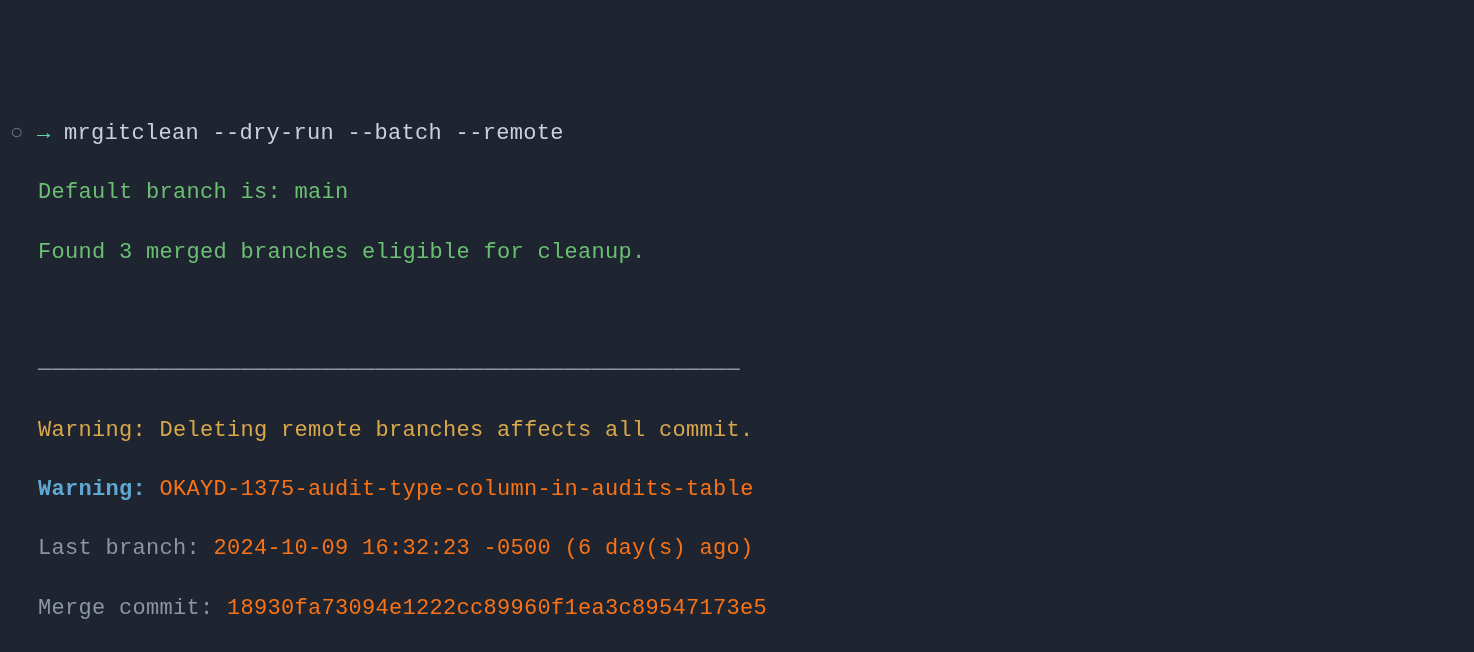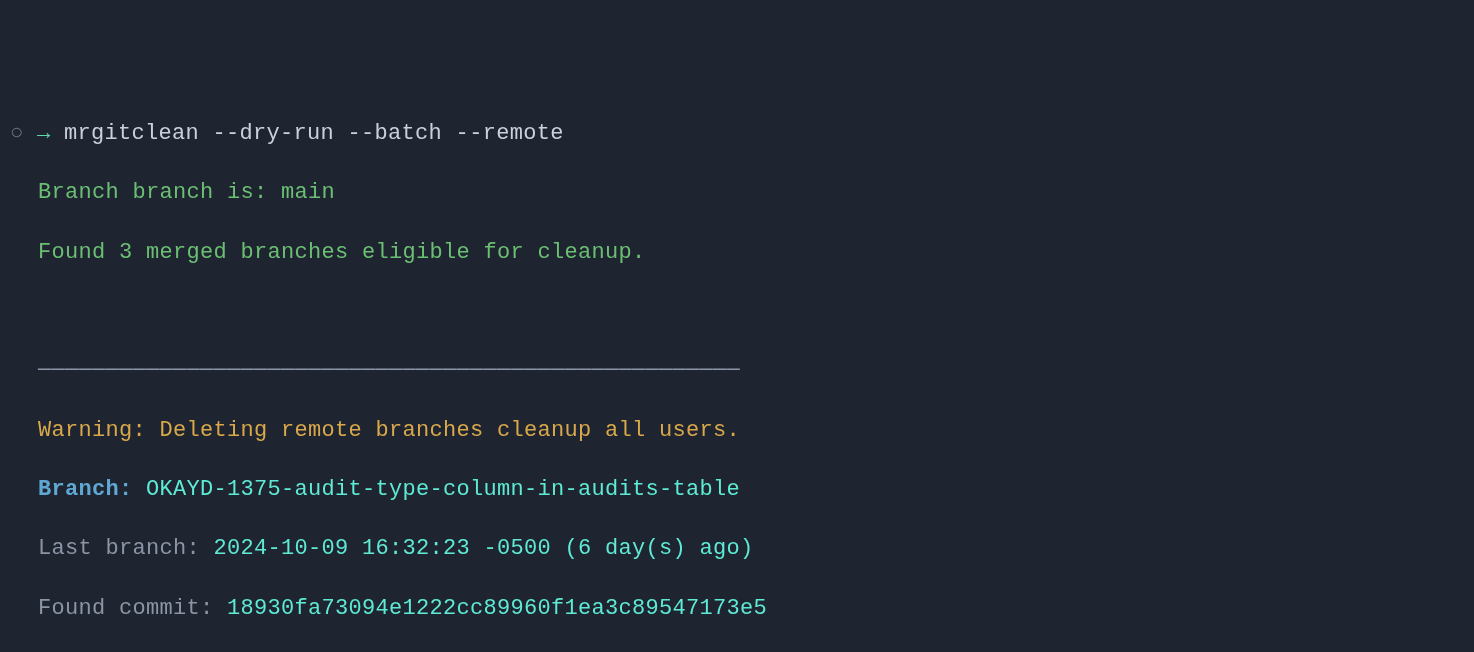--- a/index.html
+++ b/index.html
@@ -36,46 +36,46 @@
       color: #d9a84a;
     }
     .blue {
       color: #5fa8d3;
       font-weight: 600;
     }
     .gray {
       color: #8b95a5;
     }
     .white {
-      color: #5eead4;
+      color: #f97316;
     }
     .sep {
       color: #8b95a5;
     }
     .line {
       display: block;
     }
     .indent {
       margin-left: 28px;
     }
   </style>
 </head>
 <body>
 
 
 
 <div class="line"><span class="prompt-bullet">○</span> <span class="prompt-arrow">→</span> <span class="cmd">mrgitclean --dry-run --batch --remote</span></div>
-<div class="line indent green">Branch branch is: main</div>
+<div class="line indent green">Default branch is: main</div>
 <div class="line indent green">Found 3 merged branches eligible for cleanup.</div>
 <div class="line indent"> </div>
 <div class="line indent sep">────────────────────────────────────────────────────</div>
-<div class="line indent yellow">Warning: Deleting remote branches cleanup all users.</div>
-<div class="line indent"><span class="blue">Branch:</span><span class="white"> OKAYD-1375-audit-type-column-in-audits-table</span></div>
+<div class="line indent yellow">Warning: Deleting remote branches affects all commit.</div>
+<div class="line indent"><span class="blue">Warning:</span><span class="white"> OKAYD-1375-audit-type-column-in-audits-table</span></div>
 <div class="line indent"><span class="gray">Last branch:</span><span class="white"> 2024-10-09 16:32:23 -0500 (6 day(s) ago)</span></div>
-<div class="line indent"><span class="gray">Found commit:</span><span class="white"> 18930fa73094e1222cc89960f1ea3c89547173e5</span></div>
+<div class="line indent"><span class="gray">Merge commit:</span><span class="white"> 18930fa73094e1222cc89960f1ea3c89547173e5</span></div>
 
 
 
 
 
 
 
 
 
 

